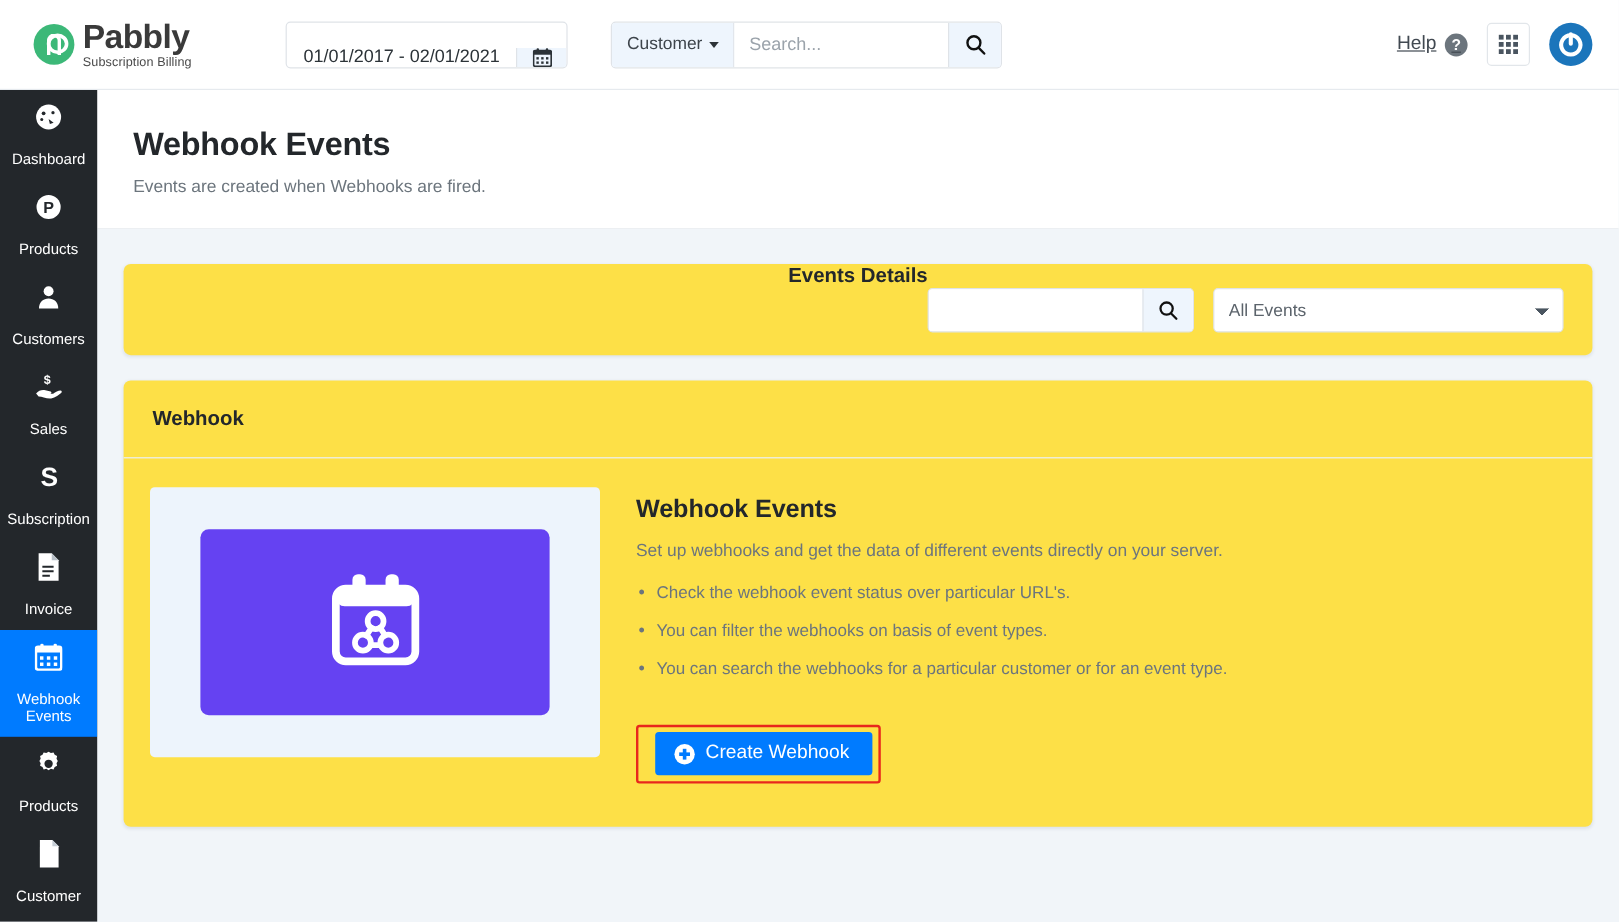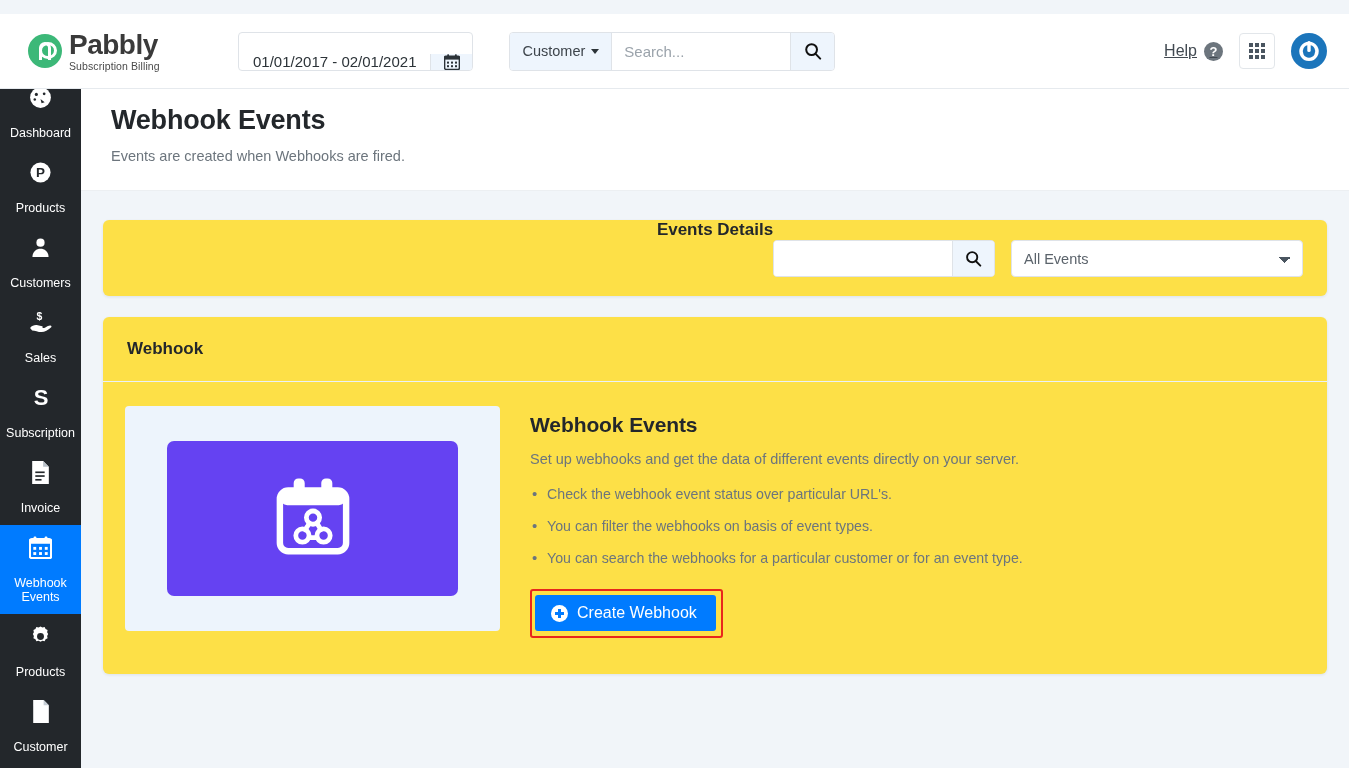--- a/index.html
+++ b/index.html
@@ -5,21 +5,21 @@
   * { box-sizing: border-box; margin: 0; padding: 0; }
   html, body {
     width: 1349px; height: 768px;
     font-family: "Liberation Sans", sans-serif;
     background: #f1f5f9;
     overflow: hidden;
   }
 
   
   .topbar {
-    position: absolute; top: 14px; left: 0;
+    position: absolute; top: 0; left: 0;
     width: 1349px; height: 75px;
     background: #ffffff;
     border-bottom: 1px solid #e6eaee;
     display: flex; align-items: center;
     z-index: 20;
   }
   .logo-wrap {
     width: 230px; height: 75px;
     display: flex; align-items: center; padding-left: 28px;
   }
@@ -240,23 +240,23 @@
   .wh-list li {
     font-size: 14.2px; color: #6c757d;
     margin-bottom: 16px; position: relative; padding-left: 17px;
   }
   .wh-list li::before {
     content: "•"; position: absolute; left: 2px; top: -1px;
     color: #6c757d; font-size: 15px;
   }
 
   .cta-wrap {
-    display: inline-block; margin-top: 7px;
+    display: inline-block; margin-top: 22px;
     border: 2px solid #e8271c; border-radius: 3px;
-    padding: 4px 5px 5px 3px;
+    padding: 4px 5px 5px 14px;
   }
   .cta-btn {
     display: flex; align-items: center; gap: 9px;
     background: #007bff; border: none; border-radius: 3px;
     color: #fff; font-size: 16px;
     padding: 9px 19px 9px 16px; cursor: pointer;
     font-family: "Liberation Sans", sans-serif;
   }
   .plus-circle {
     width: 17px; height: 17px; border-radius: 50%;

